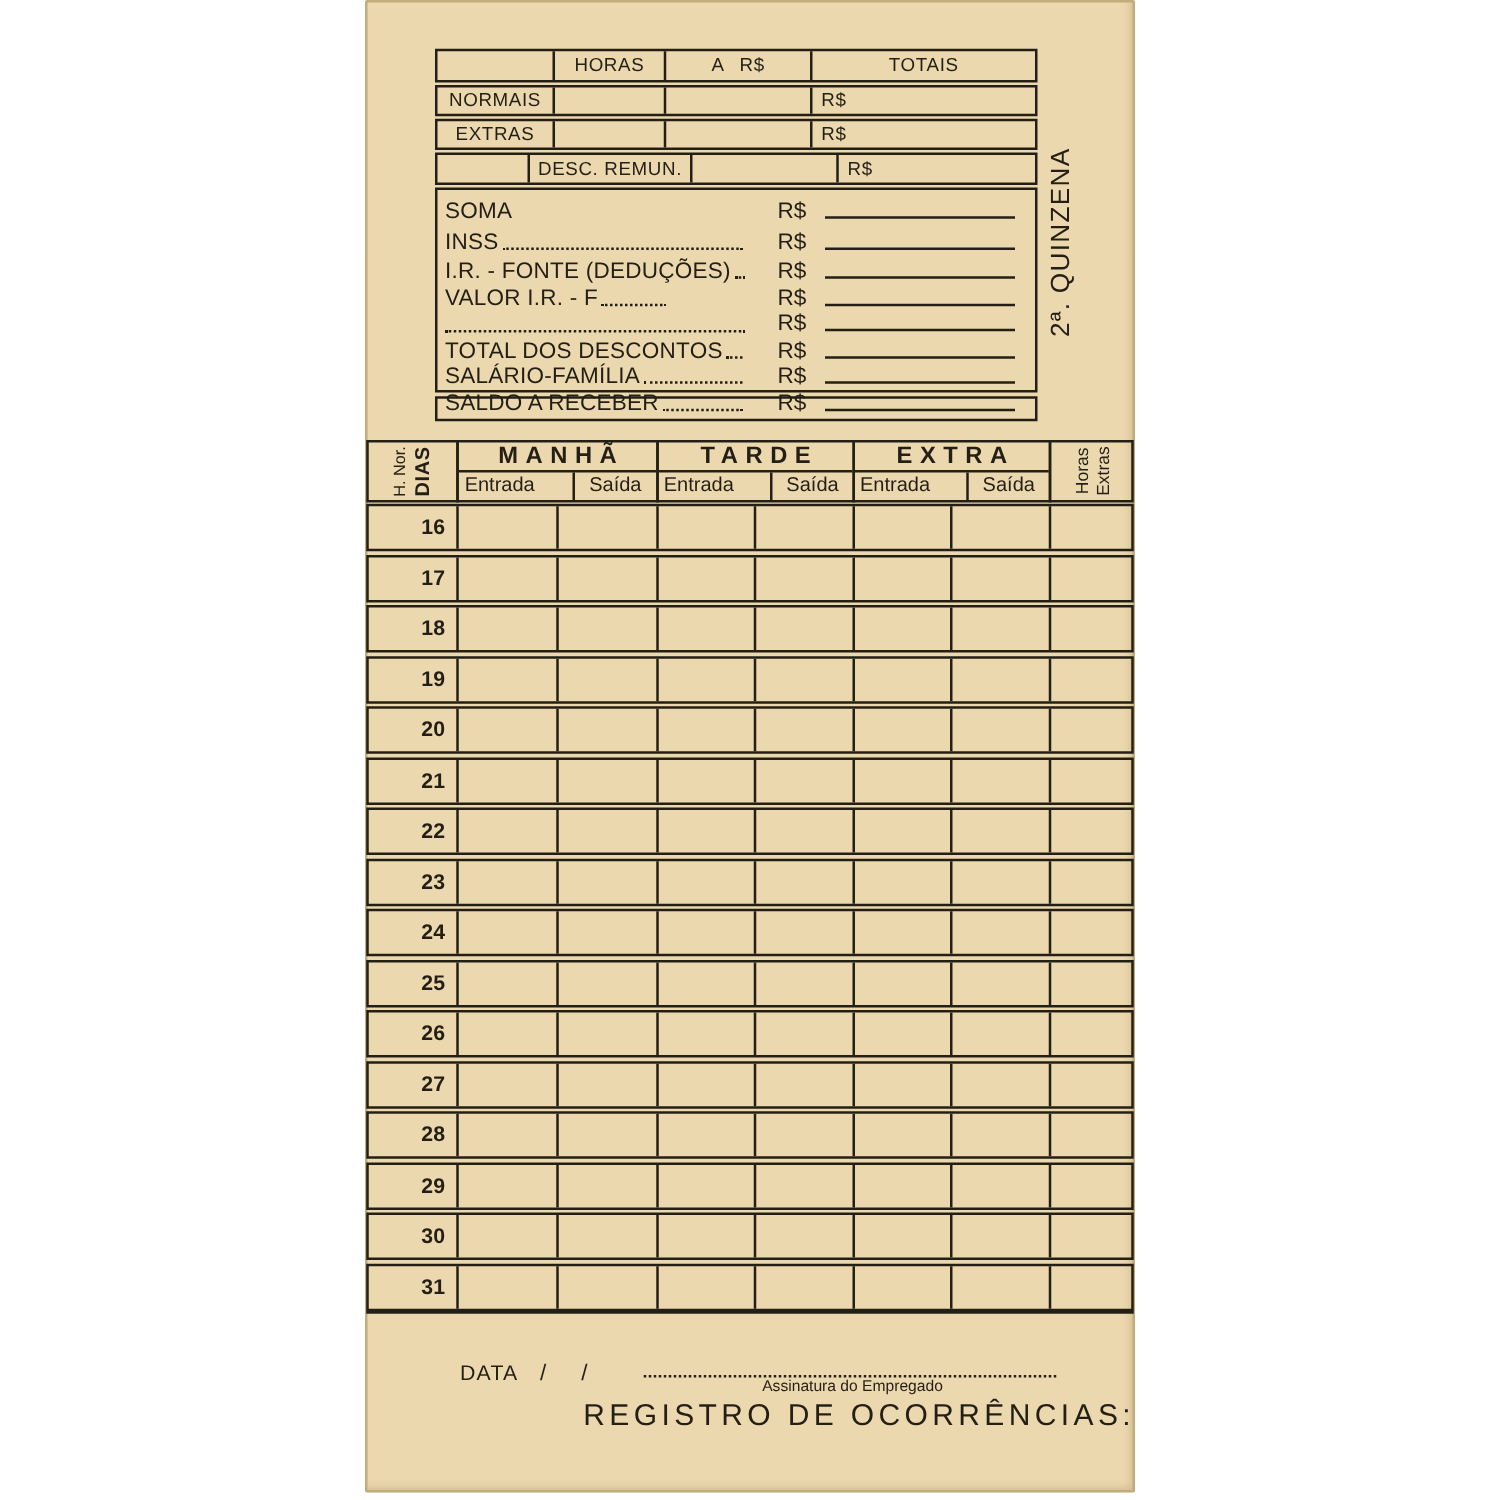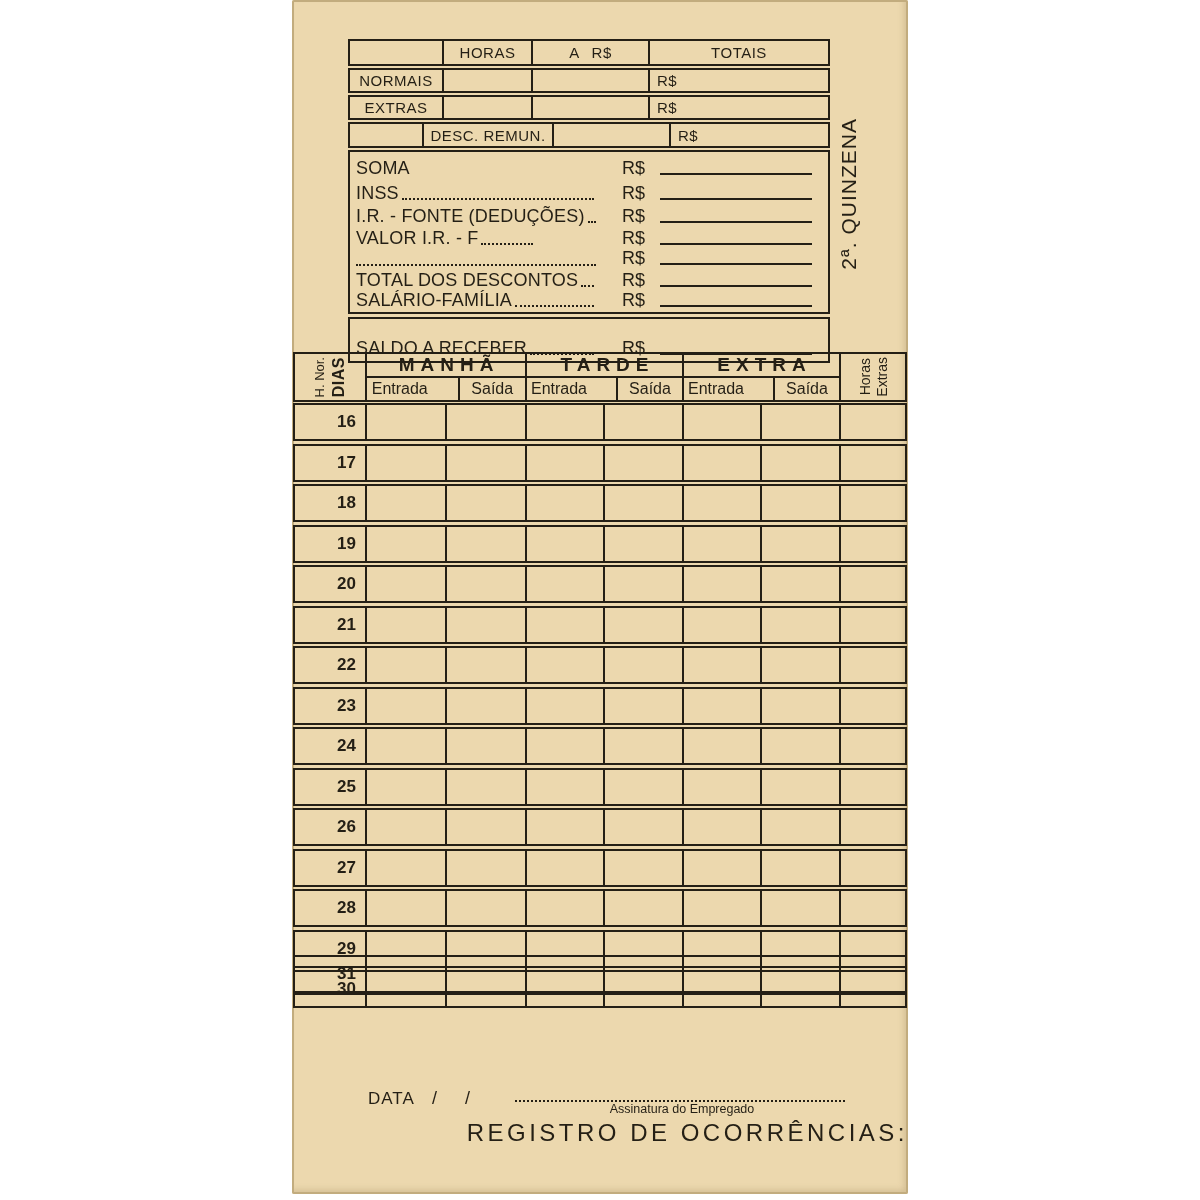--- a/index.html
+++ b/index.html
@@ -31,21 +31,21 @@
   }
   .tcell + .tcell{border-left:2px solid var(--ink);}
   .tcell.money{justify-content:flex-start;padding-left:7px;}
 
   
   .sumbox{
     position:absolute;left:56px;top:150px;width:482px;height:164px;
     border:2px solid var(--ink);box-sizing:border-box;
   }
   .saldobox{
-    position:absolute;left:56px;top:317px;width:482px;height:46px;
+    position:absolute;left:56px;top:317px;width:482px;height:20px;
     border:2px solid var(--ink);box-sizing:border-box;
     display:flex;align-items:flex-end;padding:0 16px 3px 6px;
   }
   .sum-row{
     position:absolute;left:6px;right:16px;height:22px;
     display:flex;align-items:flex-end;
   }
   .sum-label{
     width:240px;display:flex;align-items:flex-end;font-size:18px;
     letter-spacing:.2px;white-space:nowrap;
@@ -393,21 +393,21 @@
         <div class="day-row" style="top: 970px;">
     <div class="cell day">30</div>
     <div class="cell c2"></div>
     <div class="cell c3"></div>
     <div class="cell c4"></div>
     <div class="cell c5"></div>
     <div class="cell c6"></div>
     <div class="cell c7"></div>
     <div class="cell he"></div>
   </div>
-        <div class="day-row last" style="top: 955px;">
+        <div class="day-row last" style="top: 1011px;">
     <div class="cell day">31</div>
     <div class="cell c2"></div>
     <div class="cell c3"></div>
     <div class="cell c4"></div>
     <div class="cell c5"></div>
     <div class="cell c6"></div>
     <div class="cell c7"></div>
     <div class="cell he"></div>
   </div>
       </div>

